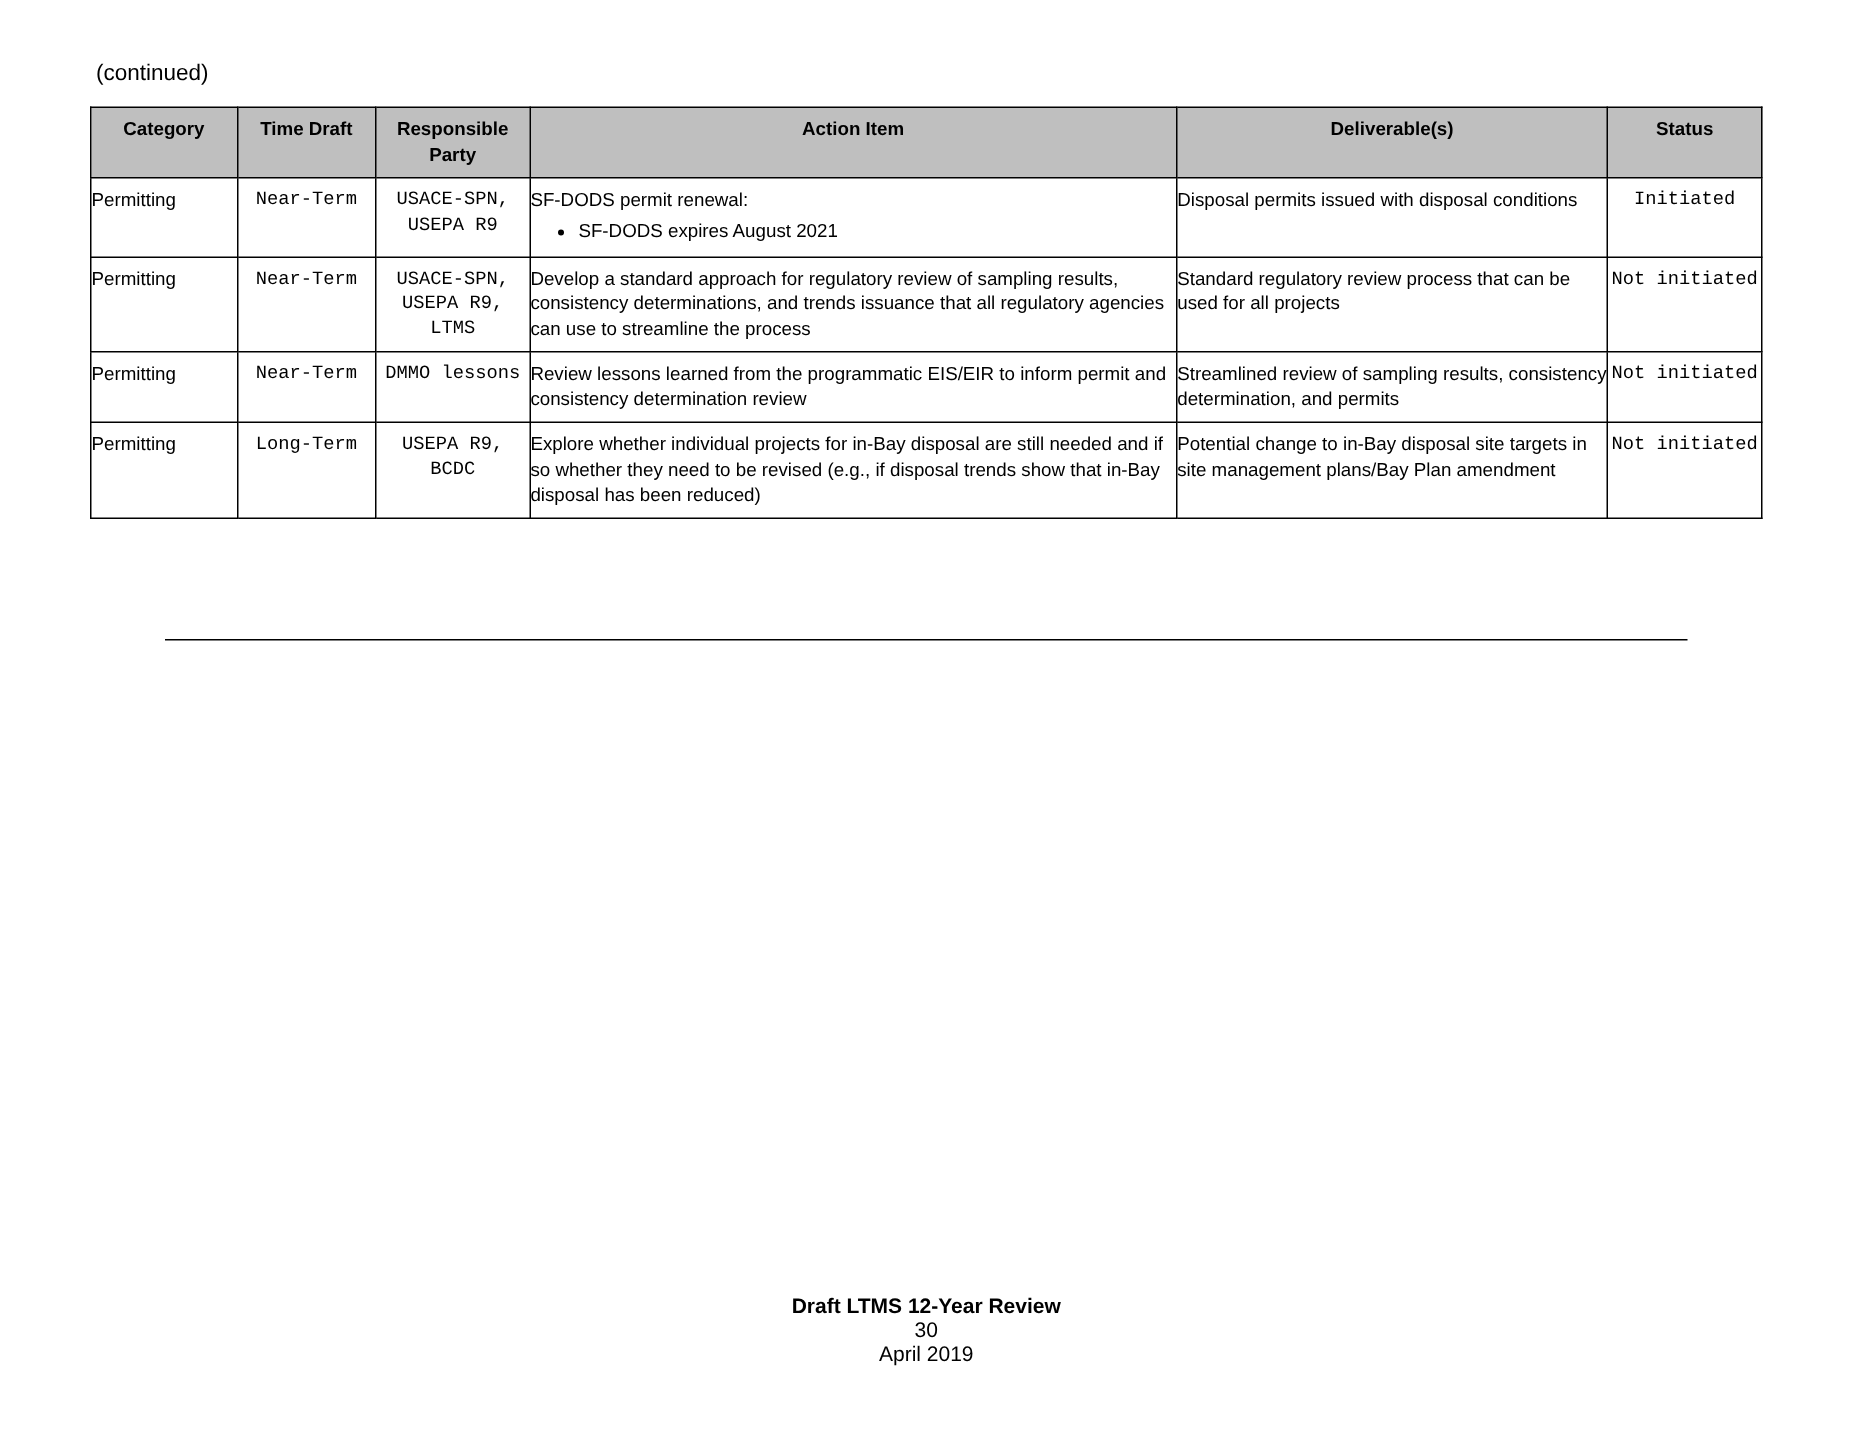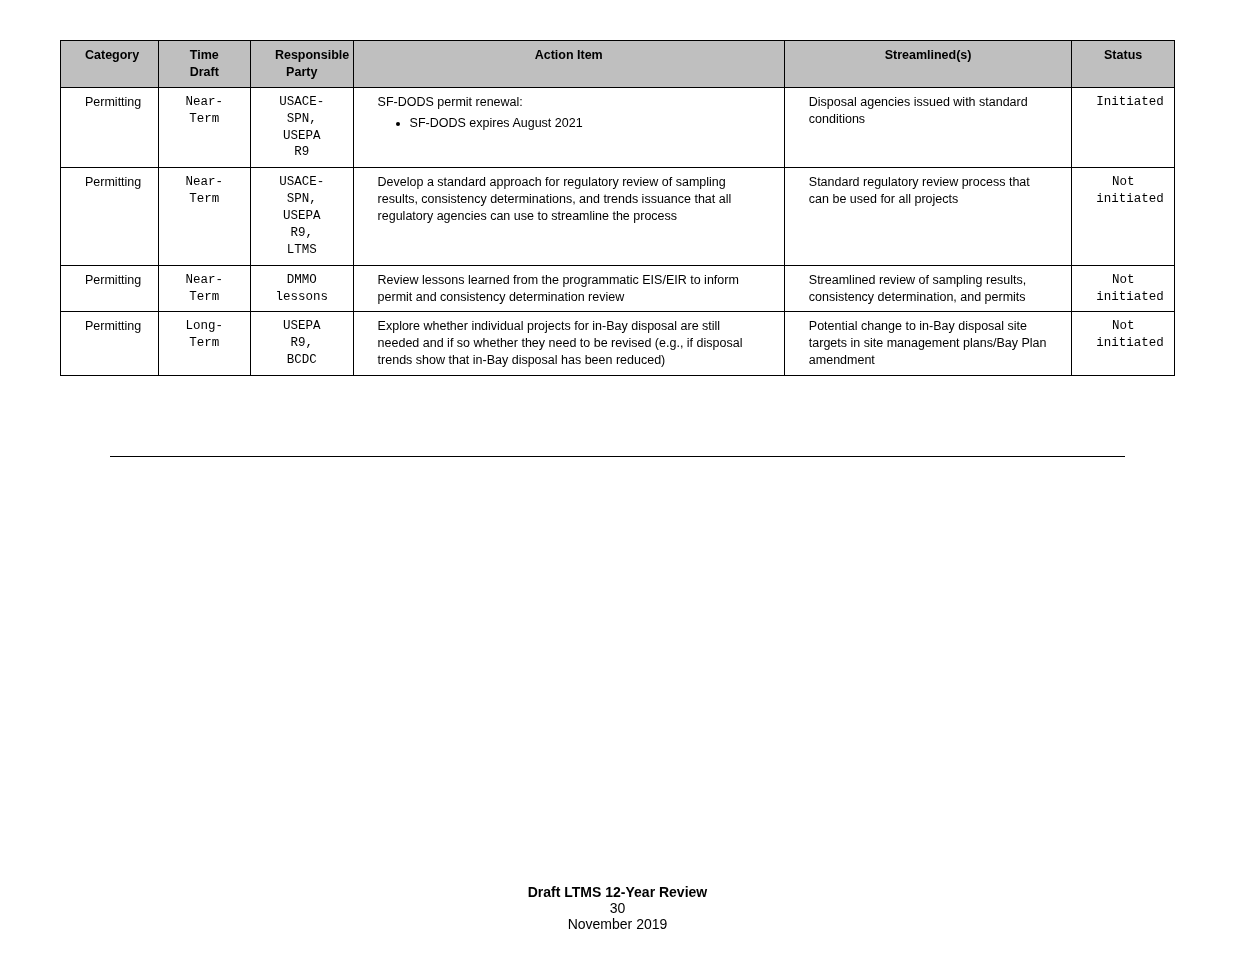--- a/index.html
+++ b/index.html
@@ -26,21 +26,21 @@
     width: 100%;
     border-collapse: collapse;
     table-layout: fixed;
     font-family: Arial, Helvetica, sans-serif;
     font-size: 12.5px;
     line-height: 1.35;
   }
   table.main th, table.main td {
     border: 1px solid #000;
     vertical-align: top;
-    padding: 6px 24px;
+    padding: 6px 0;
   }
   table.main th {
     background: #bfbfbf;
     font-weight: bold;
     text-align: center;
     font-size: 12.5px;
   }
   col.c1 { width: 95px; }
   col.c2 { width: 90px; }
   col.c3 { width: 100px; }
@@ -51,65 +51,66 @@
   td ul { margin: 4px 0 0 0; padding-left: 32px; }
   td ul li { margin-bottom: 2px; }
   .intro { margin-bottom: 2px; }
   .sep {
     border: none;
     border-top: 1px solid #000;
     margin: 80px 50px 0 50px;
   }
   .footer {
     position: absolute;
-    bottom: 22px;
+    bottom: 44px;
     left: 0;
     width: 100%;
     text-align: center;
     font-family: Arial, Helvetica, sans-serif;
     font-size: 14px;
   }
   .footer .title { font-weight: bold; }
 </style>
 </head>
 <body>
 
 <div class="page">
+  <div class="continued">(continued)</div>
 
   <table class="main">
     <colgroup>
       <col class="c1">
         <col class="c2">
         <col class="c3">
         <col class="c4">
         <col class="c5">
         <col class="c6">
     </colgroup>
     <thead>
       <tr>
         <th>Category</th>
         <th>Time Draft</th>
         <th>Responsible Party</th>
         <th>Action Item</th>
-        <th>Streamlined(s)</th>
+        <th>Deliverable(s)</th>
         <th>Status</th>
       </tr>
     </thead>
     <tbody>
       <tr>
         <td>Permitting</td>
         <td class="center">Near-Term</td>
         <td class="center">USACE-SPN, USEPA R9</td>
         <td>
           <div class="intro">SF-DODS permit renewal:</div>
           <ul>
             <li>SF-DODS expires August 2021</li>
           </ul>
         </td>
-        <td>Disposal agencies issued with standard conditions</td>
+        <td>Disposal permits issued with disposal conditions</td>
         <td class="center">Initiated</td>
       </tr>
       <tr>
         <td>Permitting</td>
         <td class="center">Near-Term</td>
         <td class="center">USACE-SPN, USEPA R9, LTMS</td>
         <td>Develop a standard approach for regulatory review of sampling results, consistency determinations, and trends issuance that all regulatory agencies can use to streamline the process</td>
         <td>Standard regulatory review process that can be used for all projects</td>
         <td class="center">Not initiated</td>
       </tr>
@@ -130,15 +131,15 @@
         <td class="center">Not initiated</td>
       </tr>
     </tbody>
   </table>
 
   <hr class="sep">
 
   <div class="footer">
     <span class="title">Draft LTMS 12-Year Review</span><br>
     <span>30</span><br>
-    <span>November 2019</span>
+    <span>April 2019</span>
   </div>
 </div>
 
 </body></html>

